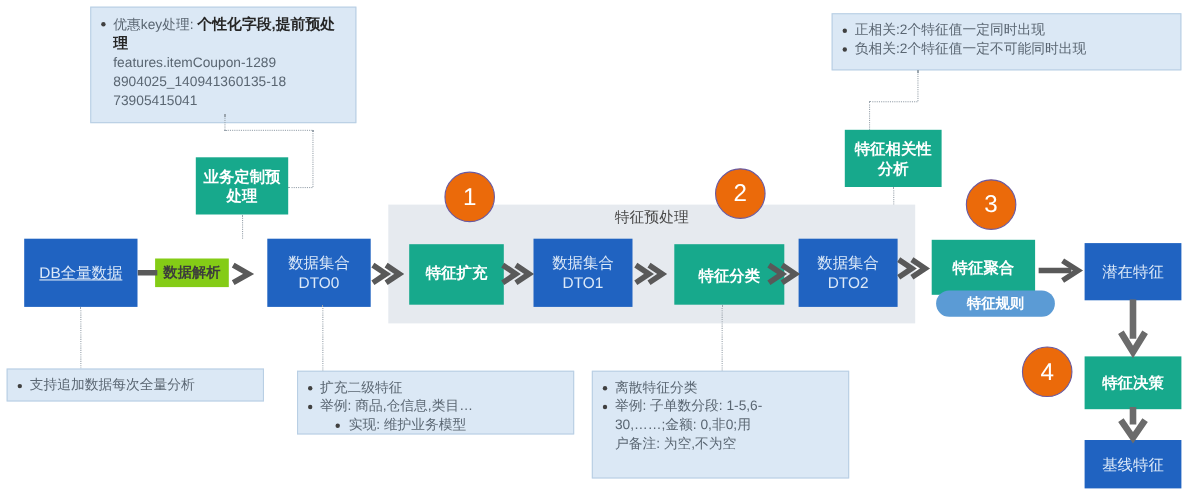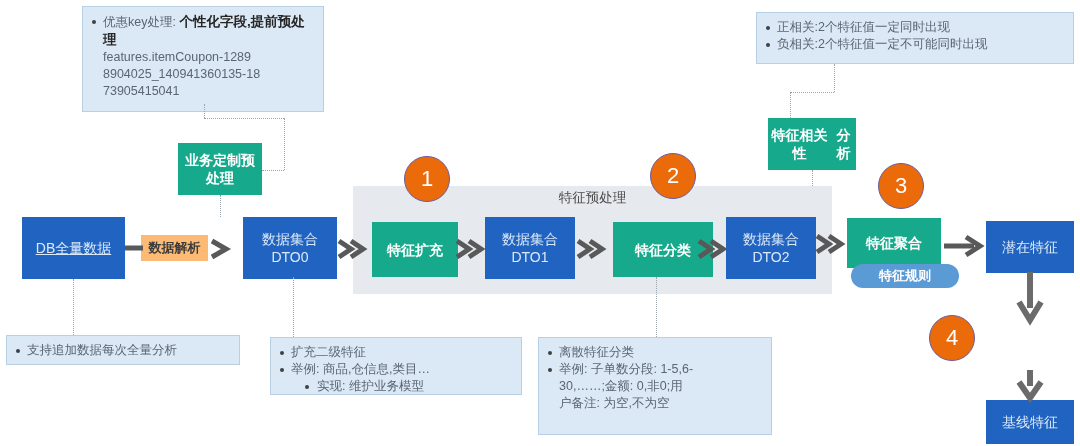--- a/index.html
+++ b/index.html
@@ -41,21 +41,21 @@
 
   
   .pill{
     background:#5b9bd5;color:#ffffff;border-radius:14px;
     display:flex;align-items:center;justify-content:center;
     font-size:13px;font-weight:bold;
   }
 
   
   .chip{
-    background:#fdba74;color:#3c3c3c;font-size:13px;font-weight:bold;
+    background:#84cc16;color:#3c3c3c;font-size:13px;font-weight:bold;
     display:flex;align-items:center;justify-content:center;
   }
 
   
   .panel{background:#e6eaef;}
   .panel-title{
     color:#4a4a4a;font-size:13.5px;text-align:center;
   }
 
   
@@ -104,21 +104,21 @@
   <div class="abs leader-h" style="left:790px;top:92px;width:44px;"></div>
   <div class="abs leader-v" style="left:790px;top:92px;height:28px;"></div>
 
   <div class="abs node teal" style="left:178px;top:143px;width:84px;height:52px;flex-direction:column;">
     <span>业务定制预</span>
     <span>处理</span>
   </div>
 
   <div class="abs leader-v" style="left:220px;top:195px;height:22px;"></div>
 
-  <div class="abs node teal" style="left:768px;top:118px;width:88px;height:52px;flex-direction:row;">
+  <div class="abs node teal" style="left:768px;top:118px;width:88px;height:52px;flex-direction:column;">
     <span>特征相关性</span>
     <span>分析</span>
   </div>
   <div class="abs leader-v" style="left:812px;top:170px;height:48px;"></div>
 
   <div class="abs panel" style="left:353px;top:186px;width:479px;height:108px;"></div>
   <div class="abs panel-title" style="left:353px;top:189px;width:479px;">特征预处理</div>
 
   <div class="abs node blue" style="left:22px;top:217px;width:103px;height:62px;text-decoration:underline;">
     <span>DB全量数据</span>
@@ -126,21 +126,21 @@
 
   <div class="abs chip" style="left:141px;top:235px;width:67px;height:26px;">
     <span>数据解析</span>
   </div>
 
   <div class="abs node blue" style="left:243px;top:217px;width:94px;height:62px;flex-direction:column;">
     <span>数据集合</span>
     <span>DTO0</span>
   </div>
 
-  <div class="abs node teal" style="left:372px;top:222px;width:86px;height:55px;">
+  <div class="abs node teal" style="left:372px;top:222px;width:86px;height:55px;font-family:Liberation Mono, monospace;">
     <span>特征扩充</span>
   </div>
 
   <div class="abs node blue" style="left:485px;top:217px;width:90px;height:62px;flex-direction:column;">
     <span>数据集合</span>
     <span>DTO1</span>
   </div>
 
   <div class="abs node teal" style="left:613px;top:222px;width:100px;height:55px;">
     <span>特征分类</span>
@@ -155,20 +155,23 @@
     <span>特征聚合</span>
   </div>
   <div class="abs pill" style="left:851px;top:264px;width:108px;height:24px;">
     <span>特征规则</span>
   </div>
 
   <div class="abs node blue" style="left:986px;top:221px;width:88px;height:52px;">
     <span>潜在特征</span>
   </div>
 
+  <div class="abs node teal" style="left:986px;top:324px;width:88px;height:48px;">
+    <span>特征决策</span>
+  </div>
 
   <div class="abs node blue" style="left:986px;top:400px;width:88px;height:44px;">
     <span>基线特征</span>
   </div>
 
   <svg class="arrow" style="left:337px;top:236px;" width="36" height="26" viewBox="0 0 36 26">
     <path d="M2 5 L14 13 L2 21 M14 5 L26 13 L14 21" fill="none" stroke="#595959" stroke-width="5" stroke-linecap="butt"></path>
   </svg>
   <svg class="arrow" style="left:455px;top:236px;" width="36" height="26" viewBox="0 0 36 26">
     <path d="M2 5 L14 13 L2 21 M14 5 L26 13 L14 21" fill="none" stroke="#595959" stroke-width="5"></path>

